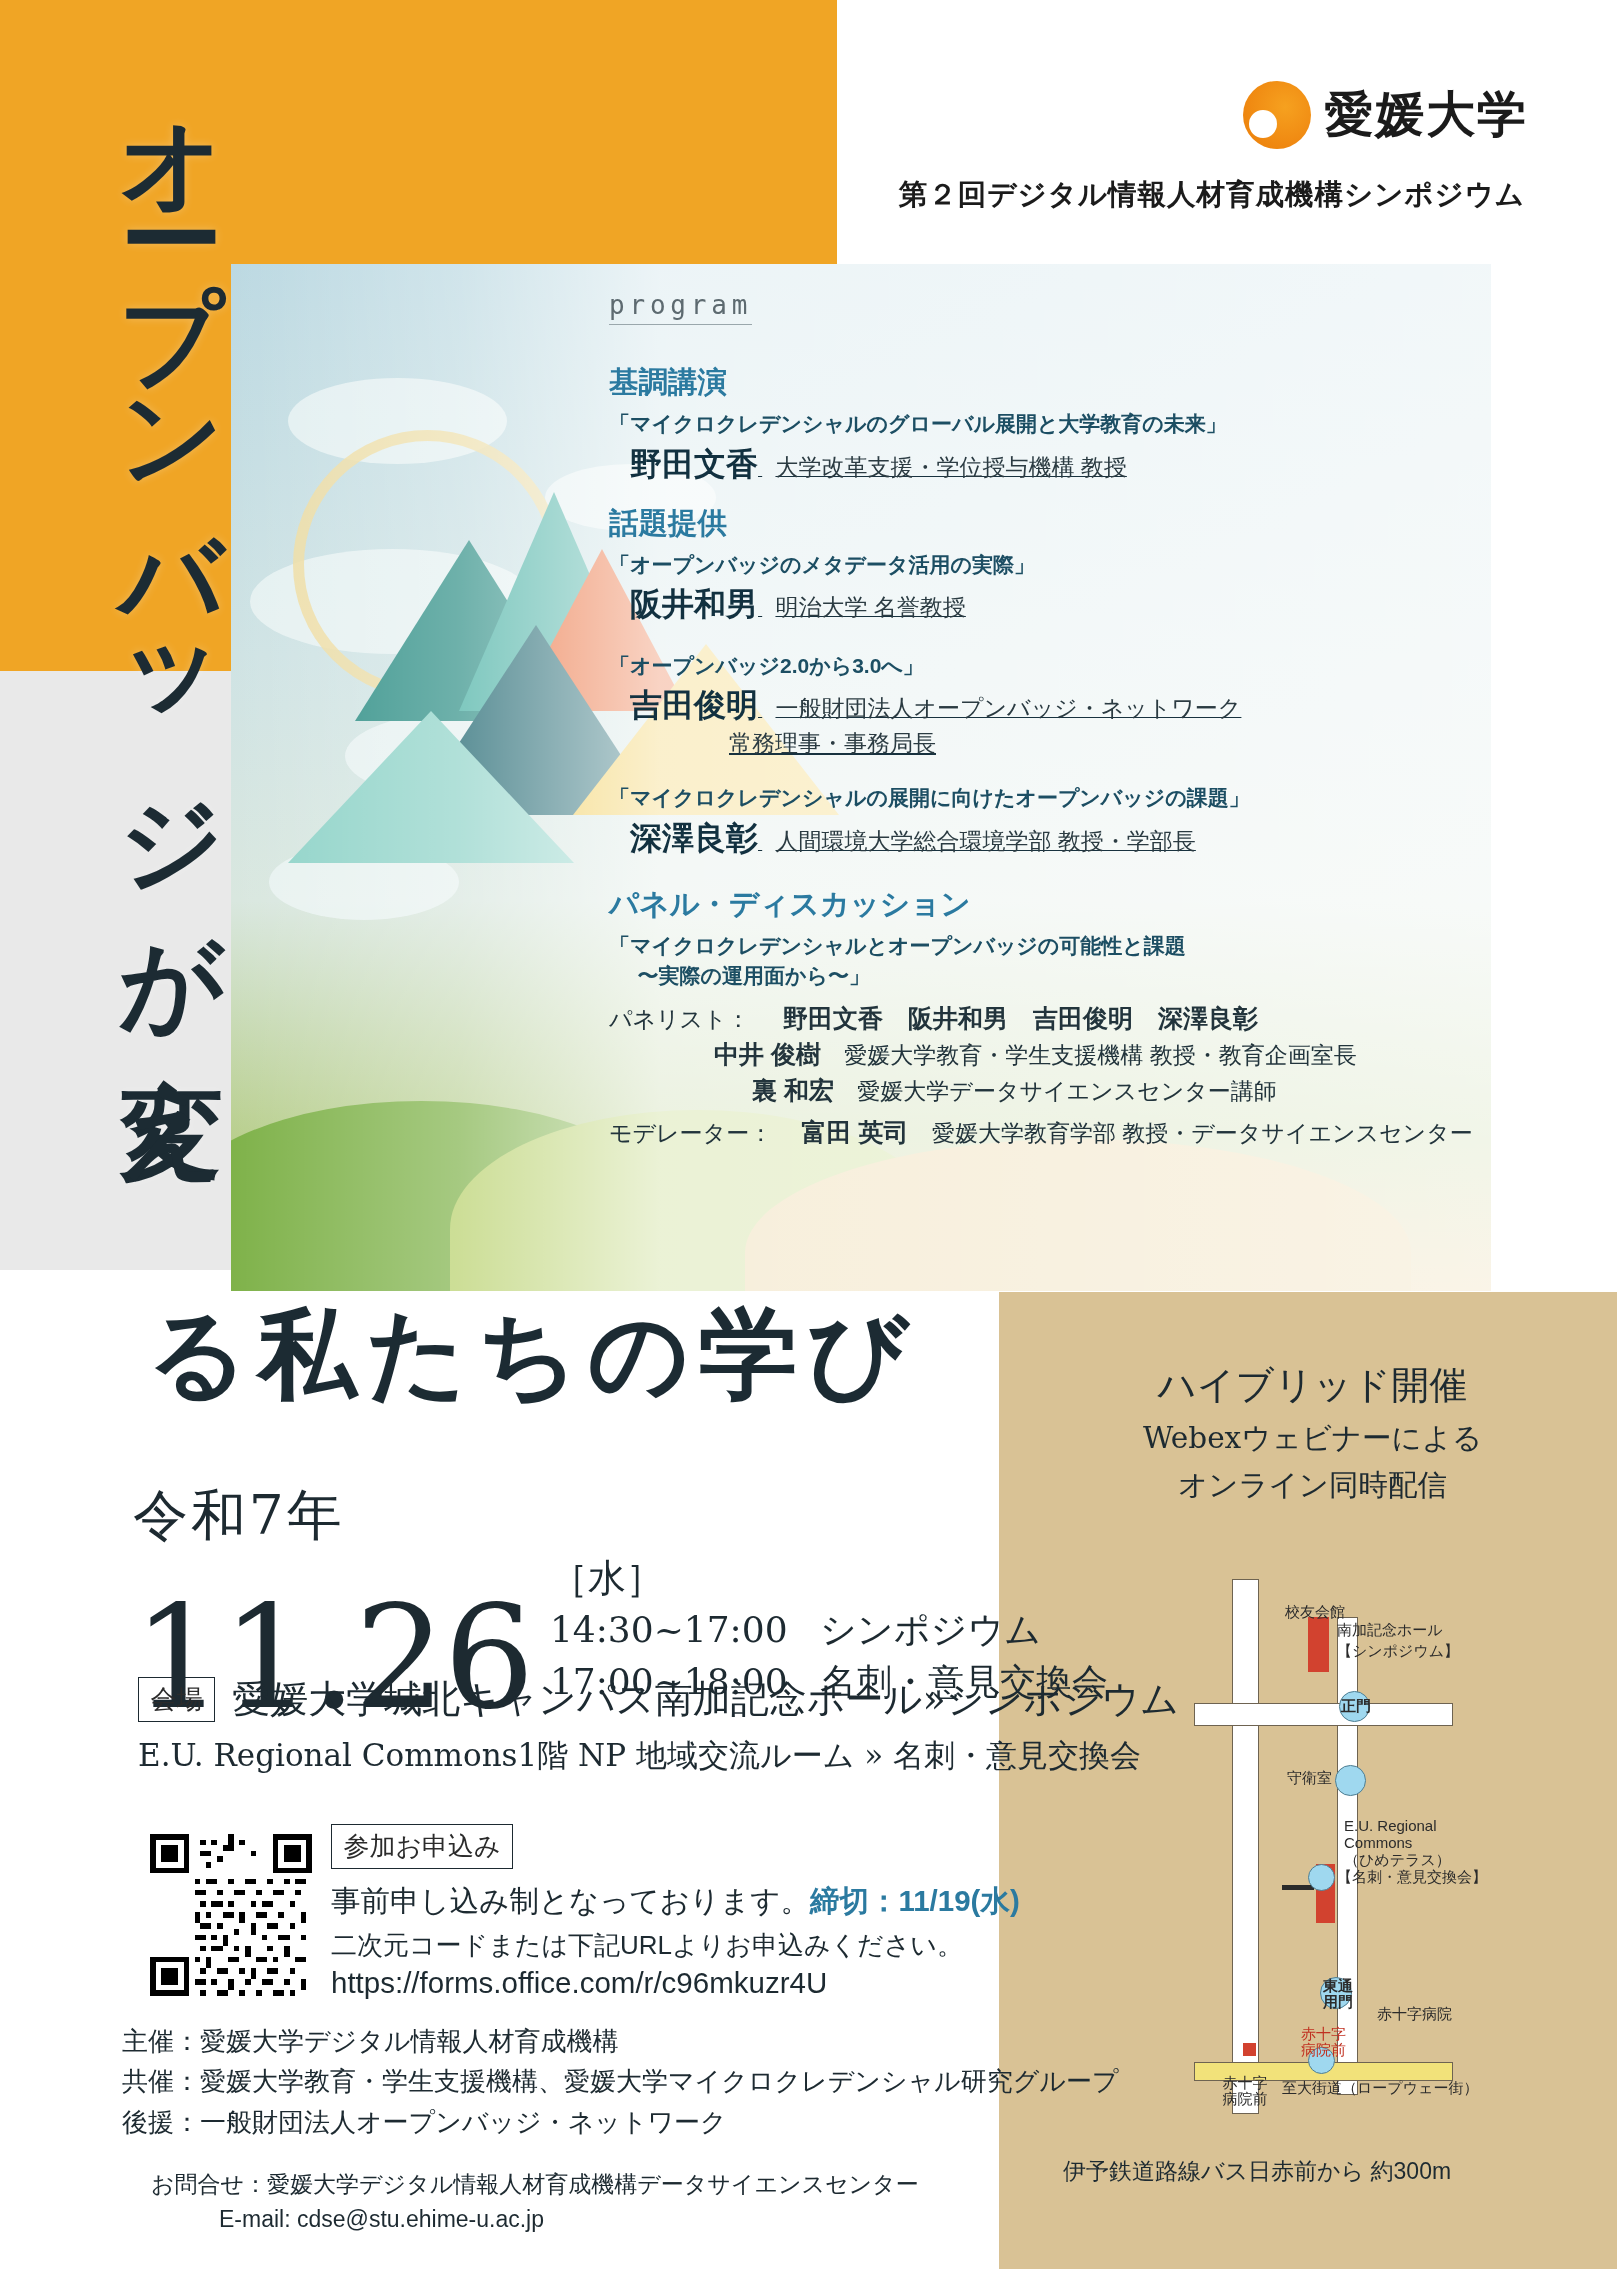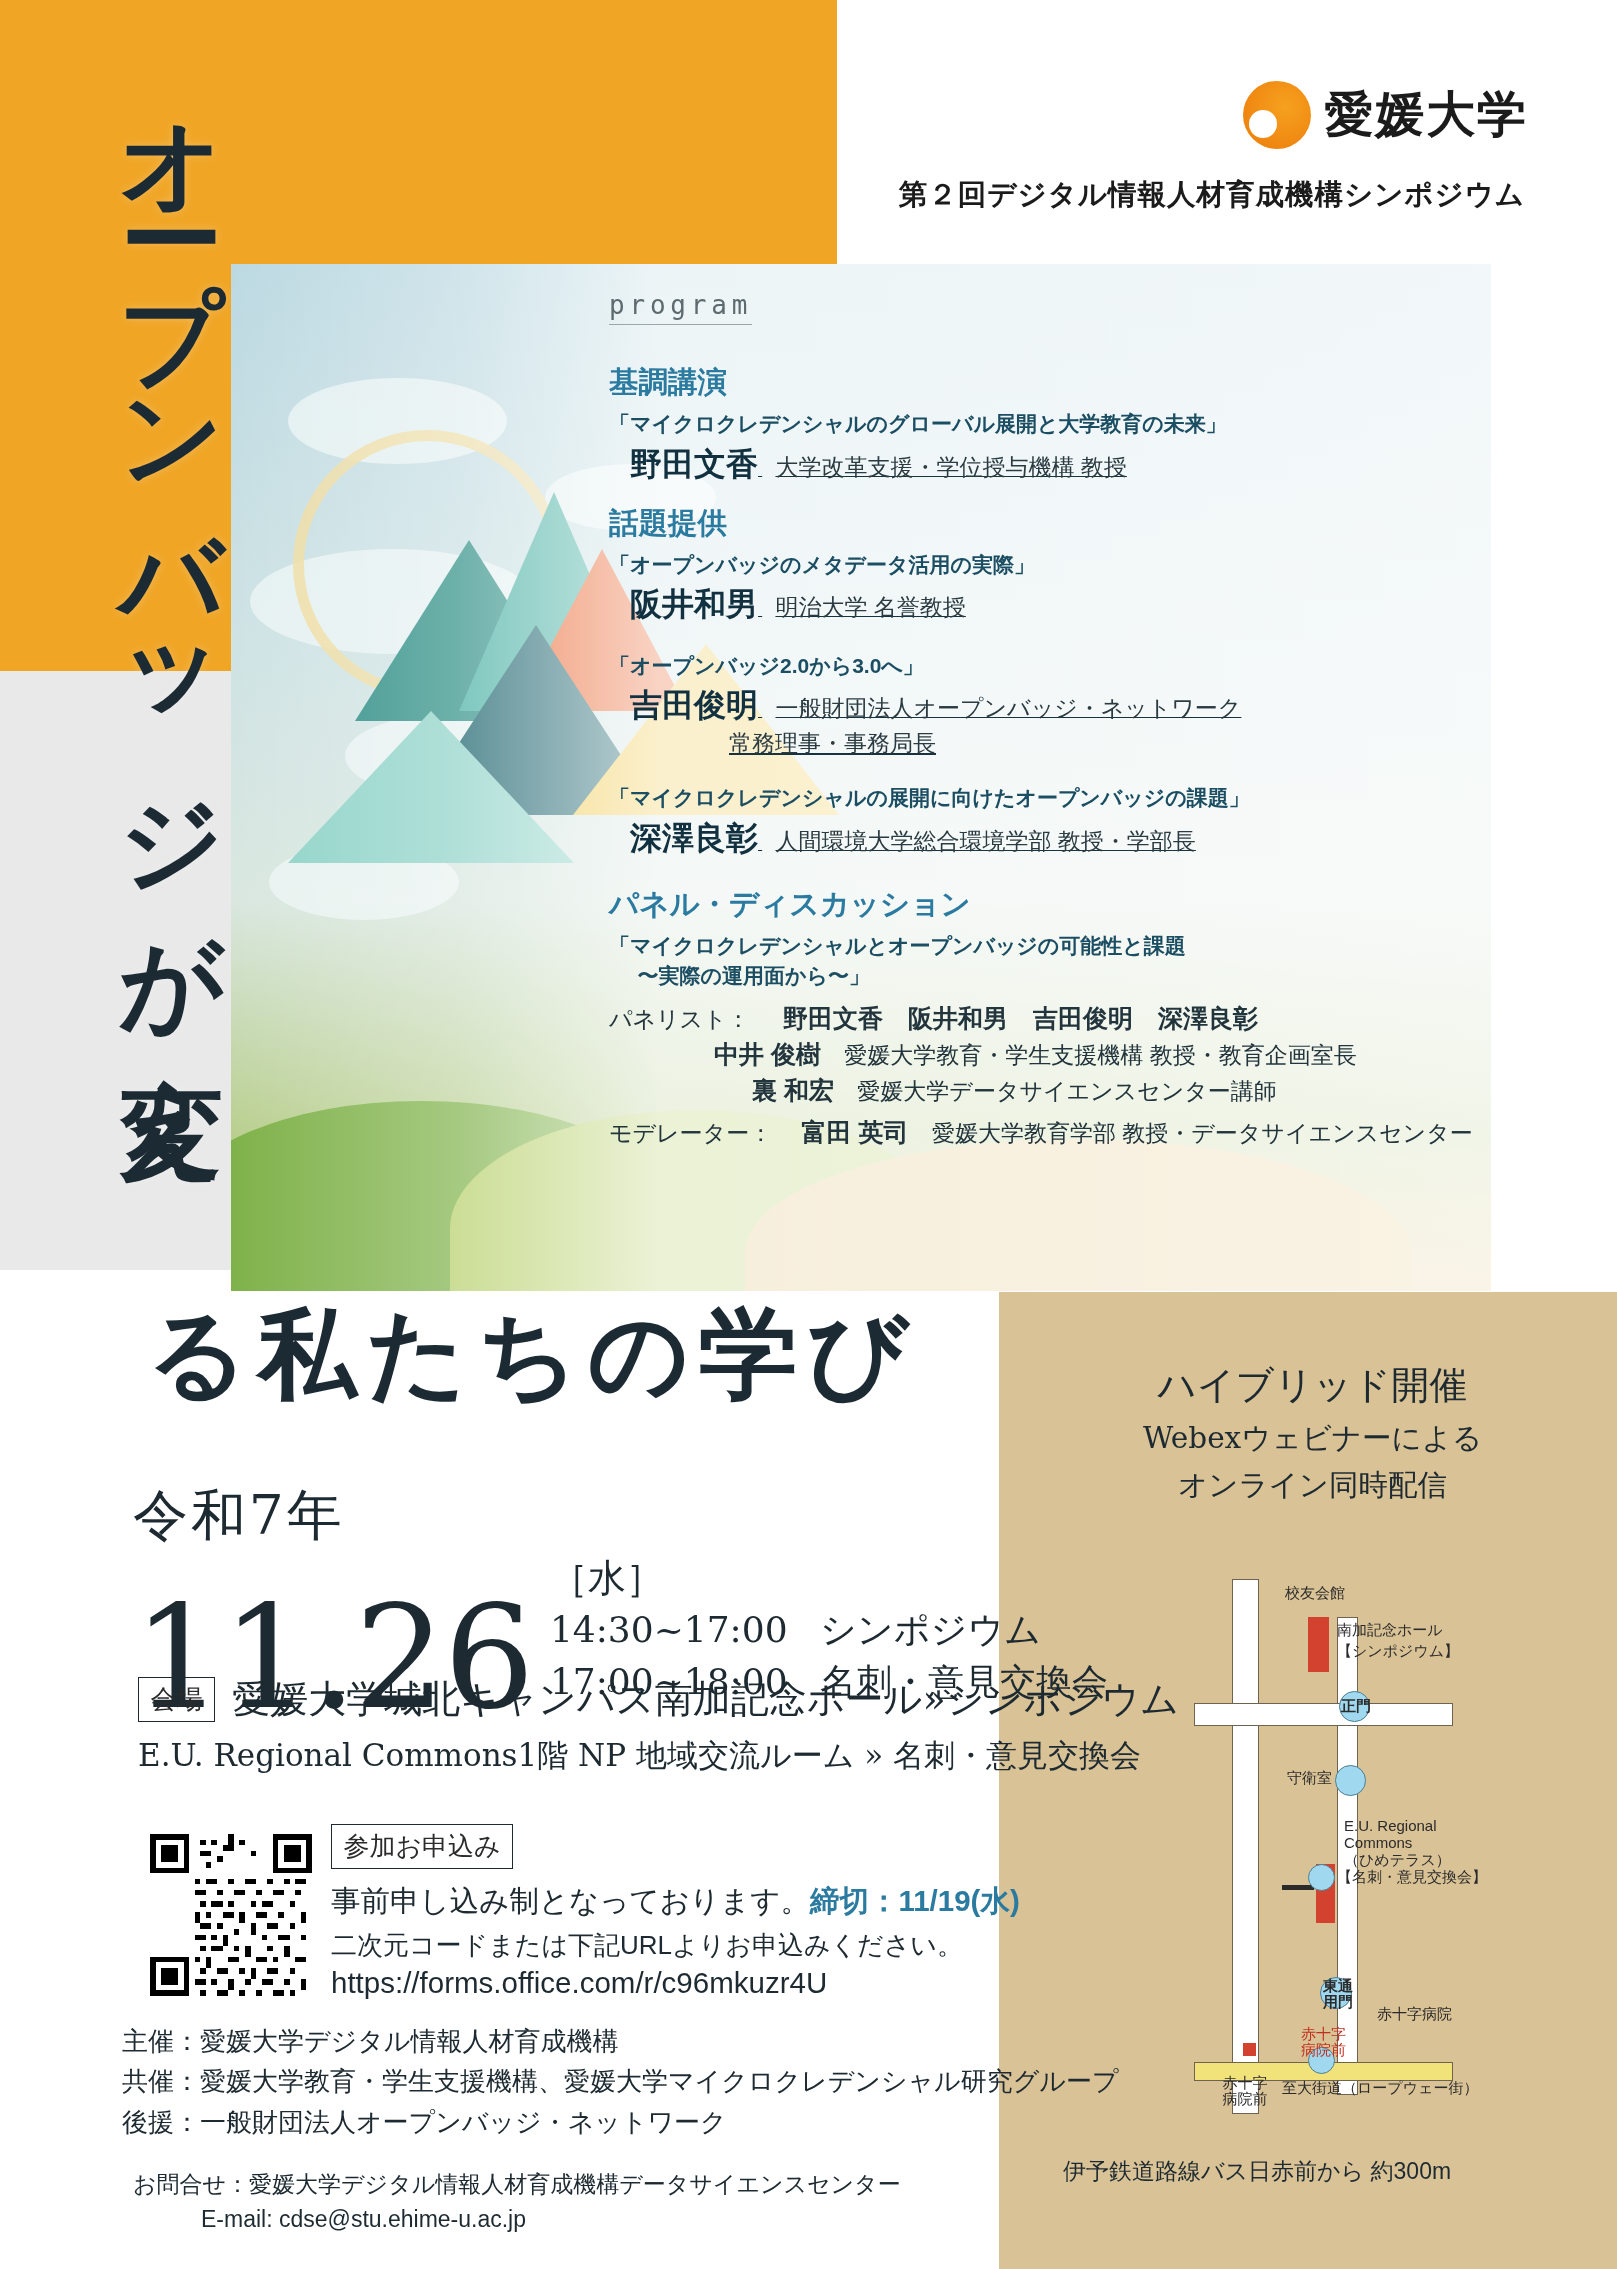--- a/index.html
+++ b/index.html
@@ -93,21 +93,21 @@
   
   .qr{position:absolute;left:150px;top:1834px;width:162px;height:162px;z-index:7;}
   .apply{position:absolute;left:331px;top:1824px;z-index:7;}
   .apply-note{font-size:29.5px;color:#1d2a31;margin-top:13.3px;}
   .apply-note .dead{color:#2b7aa0;font-weight:700;}
   .apply-sub{font-size:26px;color:#1d2a31;margin-top:5.7px;}
   .apply-url{font-size:29.5px;color:#1d2a31;margin-top:3.8px;}
 
   
   .credits{position:absolute;left:122px;top:2021px;z-index:7;font-size:26px;line-height:1.55;color:#1d2a31;}
-  .contact{position:absolute;left:133px;top:2167px;z-index:7;font-size:23px;line-height:1.5;color:#1d2a31;}
+  .contact{position:absolute;left:151px;top:2167px;z-index:7;font-size:23px;line-height:1.5;color:#1d2a31;}
 
   
   .tan{position:absolute;left:999px;top:1292px;width:619px;height:978px;background:#d9c295;z-index:5;}
   .hybrid{position:absolute;left:1046px;top:1360px;width:533px;text-align:center;z-index:6;}
   .hybrid h3{font-family:"DejaVu Serif",serif;font-size:38px;margin:0;color:#1d2a31;font-weight:400;}
   .hybrid p{font-family:"DejaVu Serif",serif;font-size:29.5px;margin:7.6px 0 0;color:#1d2a31;}
   .hline{position:absolute;height:1.9px;background:#8d7f63;}
 
   
   .map{position:absolute;left:1194px;top:1579px;width:257px;height:542px;z-index:6;}
@@ -376,21 +376,21 @@
   <div class="blk" style="left:122px;top:285px;width:19px;height:59px;"></div>
   <div style="position:absolute;left:88px;top:306px;width:32px;height:4.8px;background:#2b2b2b;"></div>
 
   <div class="pt" style="left:145px;top:112px;width:28.5px;height:28.5px;"></div>
   <div class="pt" style="left:141px;top:186px;width:28.5px;height:28.5px;"></div>
   <div class="pt" style="left:114px;top:285px;width:25px;height:25px;"></div>
   <div class="pt" style="left:126px;top:398px;width:30px;height:30px;"></div>
   <div class="pt" style="left:114px;top:468px;width:25px;height:25px;"></div>
   <div style="position:absolute;left:49px;top:464px;width:13.3px;height:13.3px;background:#d2422f;"></div>
 
-  <div class="mlabel c" style="left:91px;top:5px;">校友会館</div>
+  <div class="mlabel c" style="left:91px;top:24px;">校友会館</div>
   <div class="mlabel" style="left:143px;top:42px;">南加記念ホール</div>
   <div class="mlabel" style="left:143px;top:63px;">【シンポジウム】</div>
   <div class="mlabel" style="left:147px;top:118px;font-weight:700;">正門</div>
   <div class="mlabel" style="left:93px;top:190px;">守衛室</div>
   <div class="mlabel" style="left:150px;top:238px;">E.U. Regional</div>
   <div class="mlabel" style="left:150px;top:255px;">Commons</div>
   <div class="mlabel" style="left:150px;top:272px;">（ひめテラス）</div>
   <div class="mlabel" style="left:143px;top:289px;">【名刺・意見交換会】</div>
   <div class="mlabel" style="left:129px;top:399px;font-weight:700;line-height:1.05;white-space:pre;">東通
 用門</div>

